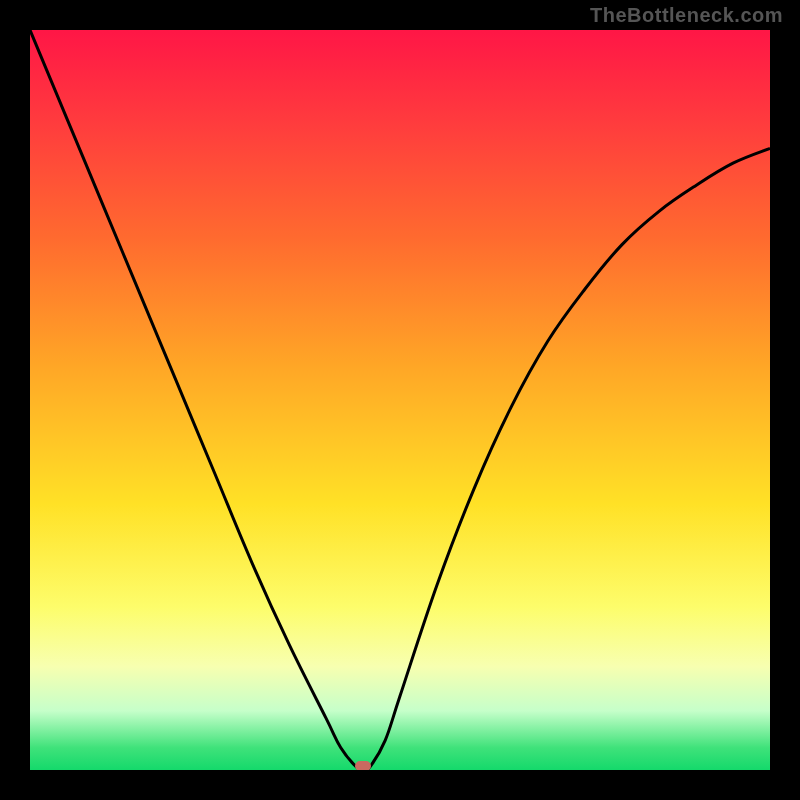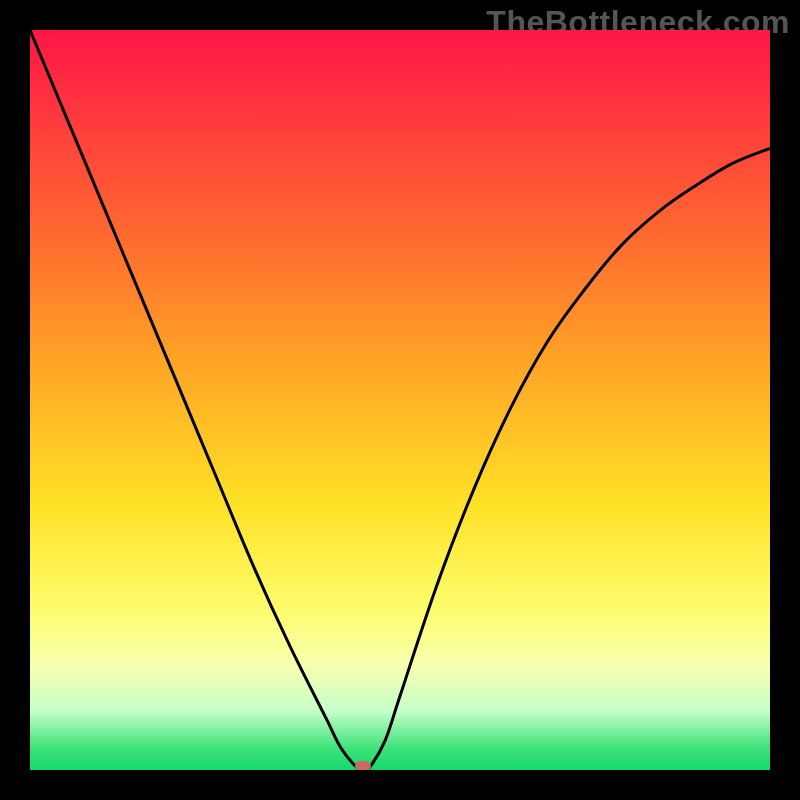--- a/index.html
+++ b/index.html
@@ -13,23 +13,23 @@
   }
   .frame {
     position: relative;
     width: 800px;
     height: 800px;
     background: #000;
   }
   .watermark {
     position: absolute;
     top: 4px;
-    right: 10px;
+    right: 17px;
     color: #555;
-    font-size: 32px;
+    font-size: 20px;
     font-weight: 600;
     letter-spacing: 0.5px;
     user-select: none;
   }
   .plot {
     position: absolute;
     left: 30px;
     top: 30px;
     width: 740px;
     height: 740px;

